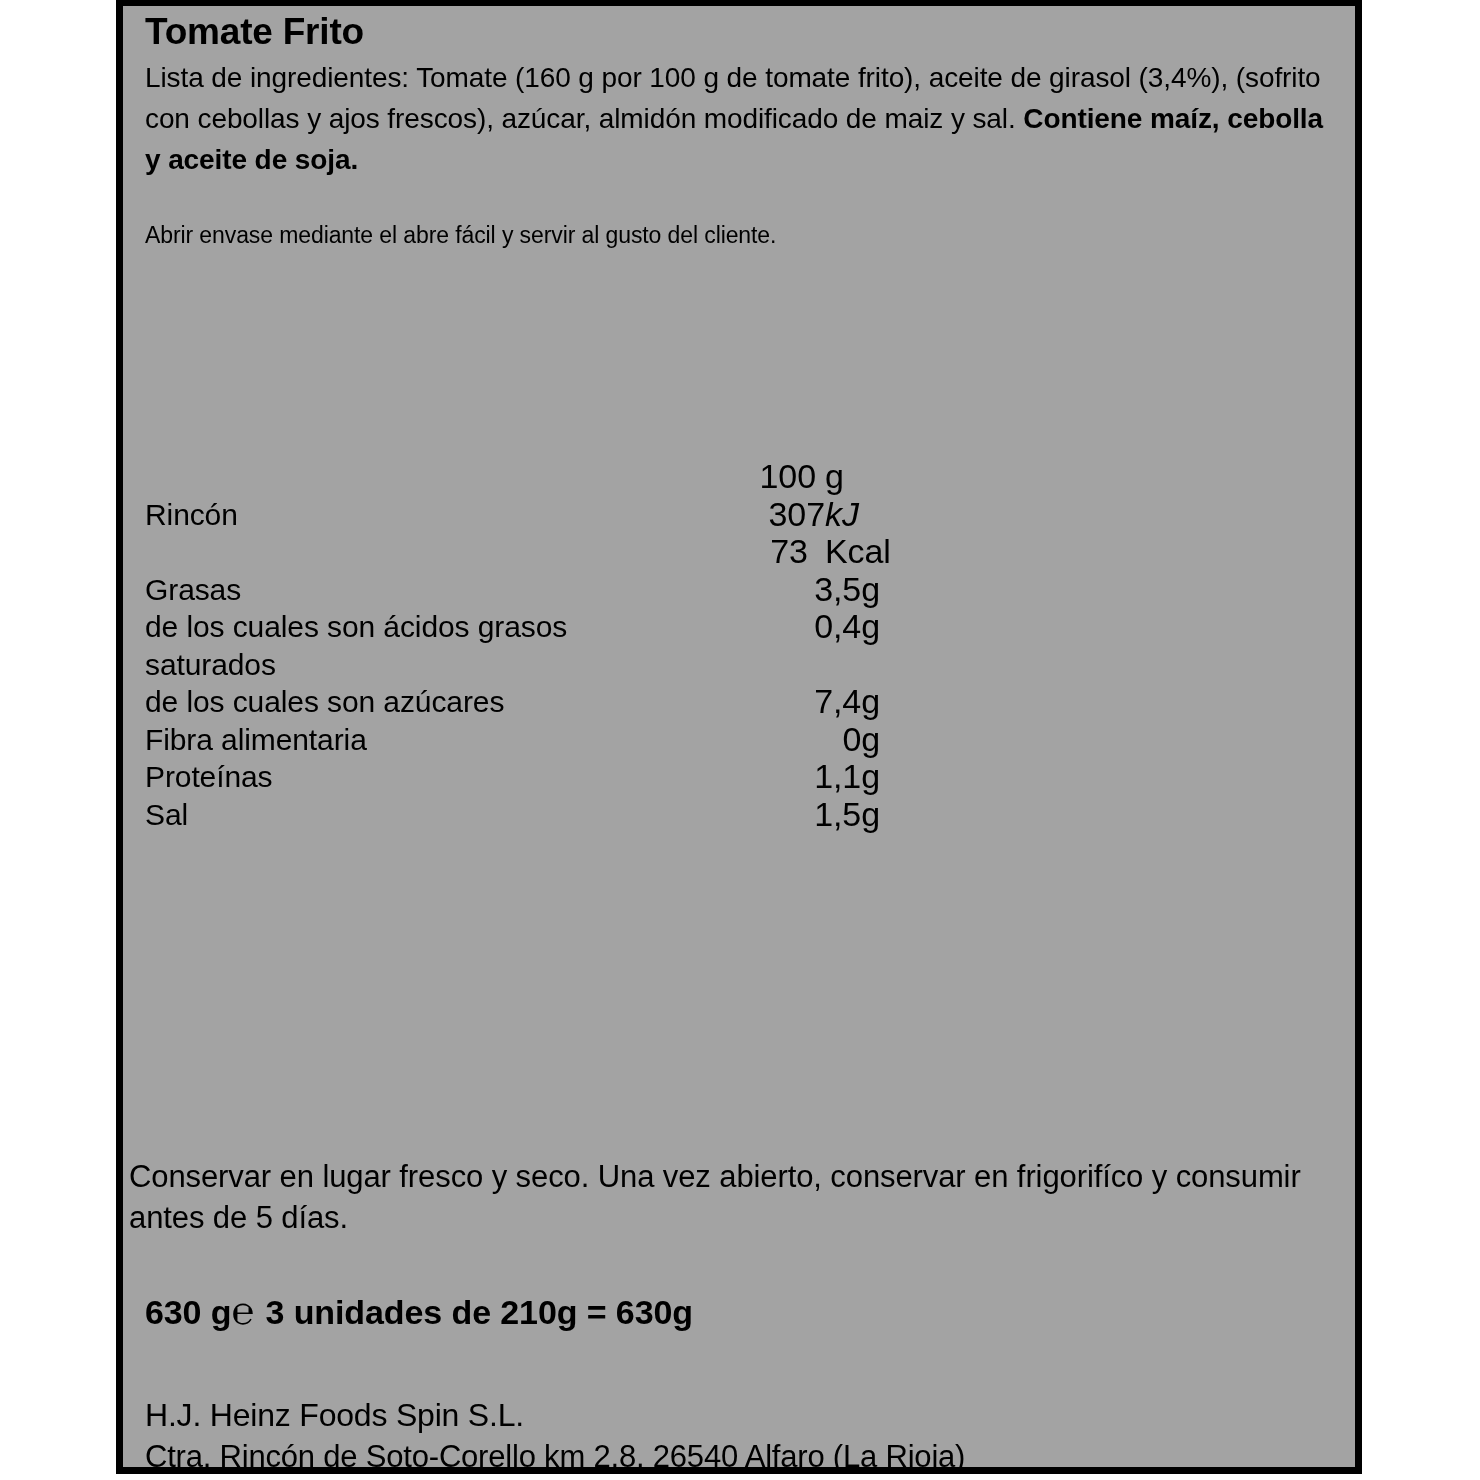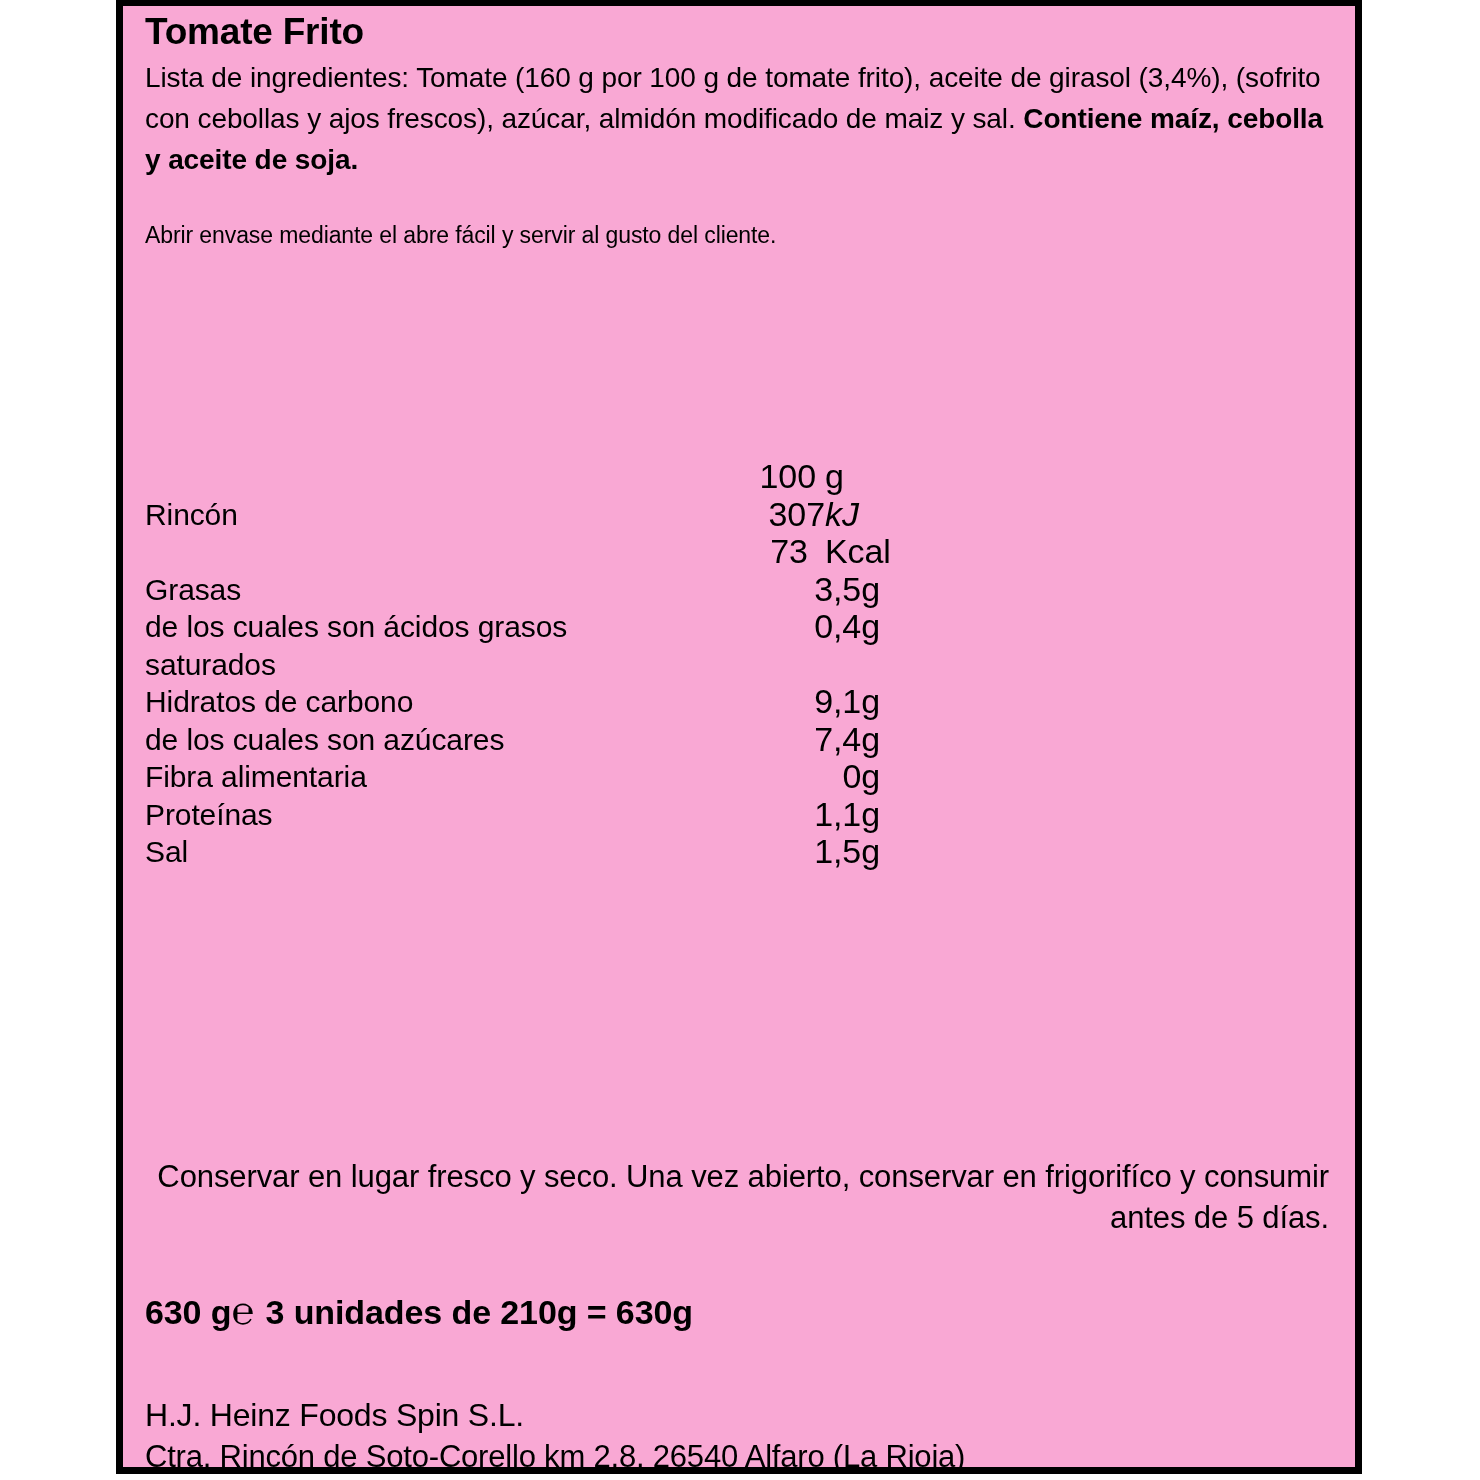--- a/index.html
+++ b/index.html
@@ -20,21 +20,21 @@
     position: absolute;
     left: 116px;
     top: 0px;
     width: 1246px;      
     height: 1474px;
     box-sizing: border-box;
     border-left: 7px solid #000;
     border-right: 7px solid #000;
     border-top: 6px solid #000;
     border-bottom: 7px solid #000;
-    background: #f9a8d4;
+    background: #a3a3a3;
     overflow: hidden;
   }
 
   #label-inner {
     position: relative;
     width: 100%;
     height: 100%;
     padding: 0 20px 0 20px;
     box-sizing: border-box;
   }
@@ -121,27 +121,26 @@
   .nut-value.kj .num { width: 66px; }
   .nut-value.kj .unit { width: 55px; font-style: italic; }
   .nut-value.kcal .num { width: 66px; text-align: center; }
   .nut-value.kcal .unit { width: 55px; padding-left: 3px; }
   .nut-value.header .num { width: 66px; }
   .nut-value.header .unit { width: 55px; }
 
   
   #storage-instructions {
     position: absolute;
-    left: 26px;
+    left: 6px;
     top: 1150px;
     width: 1180px;
     font-size: 31px;
     line-height: 41px;
     letter-spacing: -0.1px;
-    text-align: right;
   }
 
   #net-weight {
     position: absolute;
     left: 22px;
     top: 1270px;
     font-size: 34px;
     font-weight: bold;
     line-height: 44px;
     white-space: nowrap;
@@ -220,24 +219,20 @@
       <div class="nut-row">
         <div class="nut-label">de los cuales son ácidos grasos</div>
         <div class="nut-value">0,4g</div>
       </div>
 
       <div class="nut-row">
         <div class="nut-label">saturados</div>
         <div class="nut-value"></div>
       </div>
 
-      <div class="nut-row">
-        <div class="nut-label">Hidratos de carbono</div>
-        <div class="nut-value">9,1g</div>
-      </div>
 
       <div class="nut-row">
         <div class="nut-label">de los cuales son azúcares</div>
         <div class="nut-value">7,4g</div>
       </div>
 
       <div class="nut-row">
         <div class="nut-label">Fibra alimentaria</div>
         <div class="nut-value">0g</div>
       </div>

